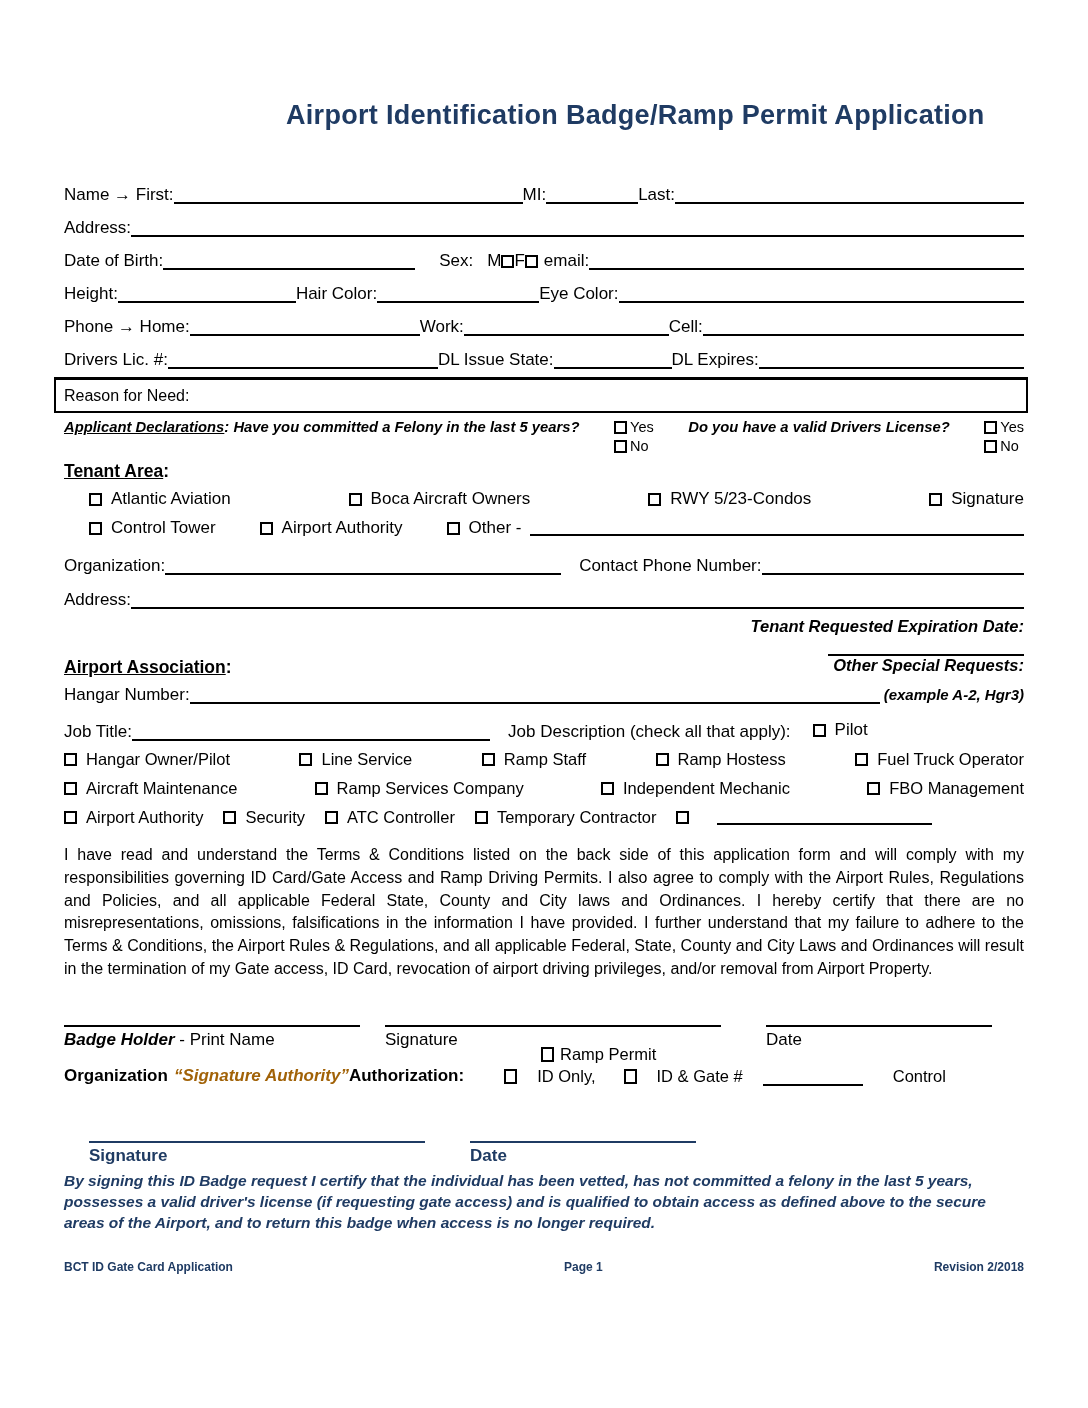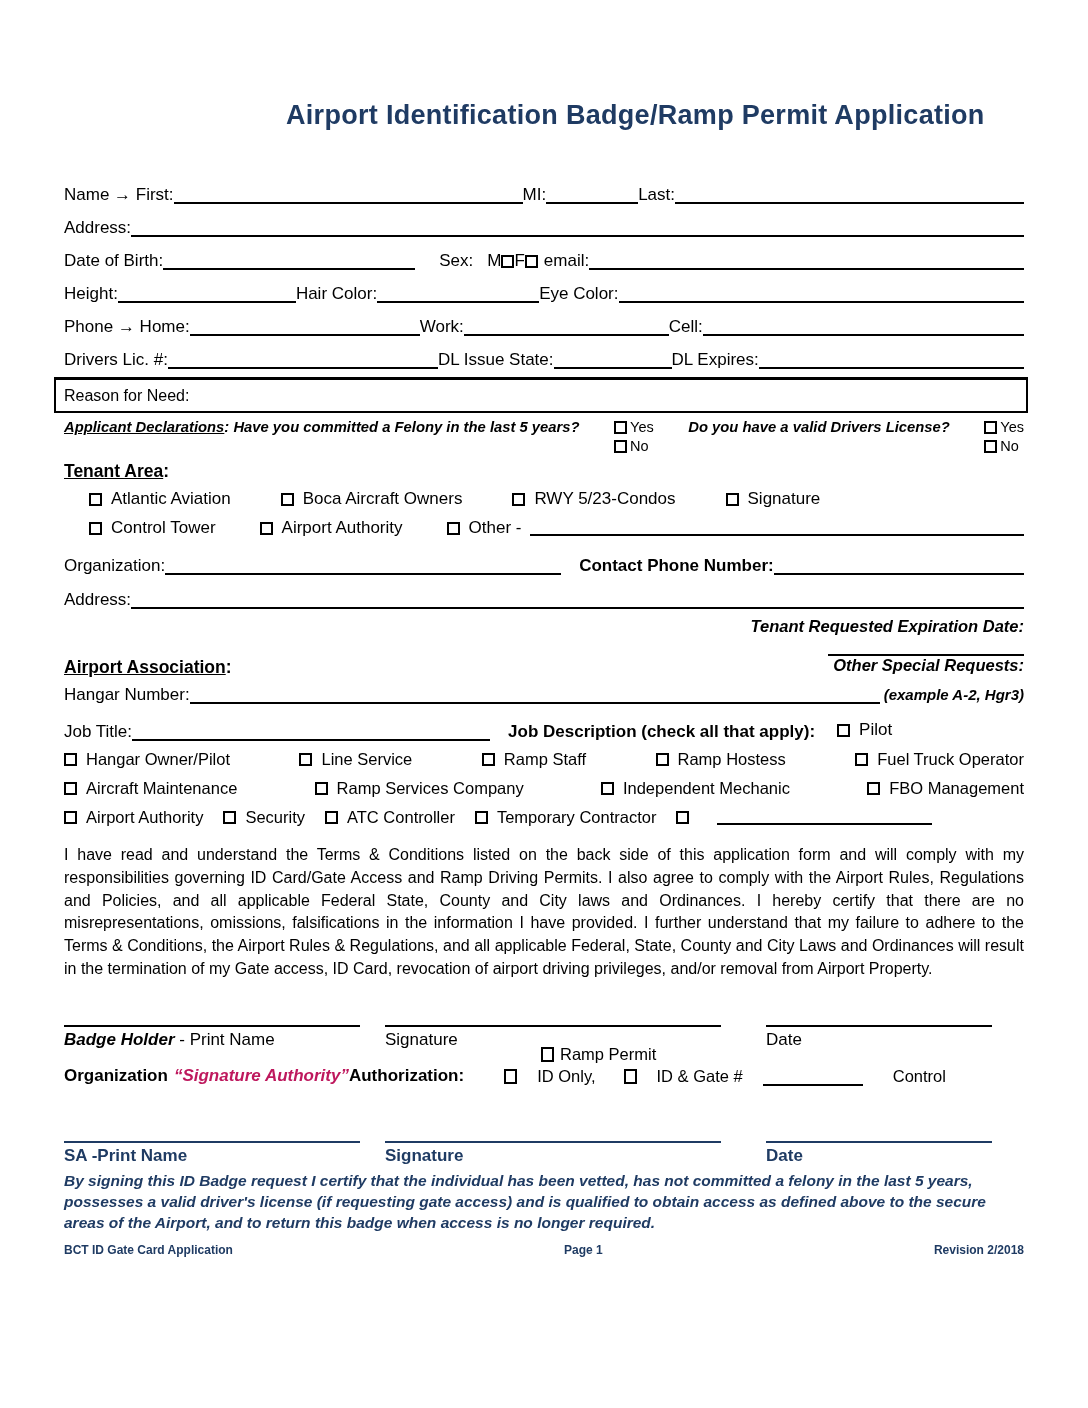--- a/index.html
+++ b/index.html
@@ -11,42 +11,42 @@
   }
   .title{
     margin:100px 0 0 0;padding-left:222px;
     font-size:27px;font-weight:bold;color:#1f3b63;letter-spacing:.3px;
   }
   
   .frow{display:flex;align-items:flex-end;white-space:nowrap;font-size:17px;height:33px;}
   .lbl{white-space:nowrap;line-height:1.12;}
   .ul{border-bottom:2px solid #000;height:1.1em;flex:0 0 auto;}
   .f1{flex:1 1 auto;}
-  .ml6{margin-left:6px;text-align:center;} .ml14{margin-left:14px;} .ml18{margin-left:18px;font-weight:bold;} .ml24{margin-left:24px;}
+  .ml6{margin-left:6px;text-align:center;} .ml14{margin-left:14px;} .ml18{margin-left:18px;} .ml24{margin-left:24px;}
   .it{font-style:italic;flex-direction:column;} .bd{font-weight:bold;}
-  .navy{color:#be185d;}
+  .navy{color:#a16207;}
   
   .cb{display:inline-block;width:13px;height:13px;border:2px solid #000;flex:0 0 auto;box-sizing:border-box;background:#fff;}
   .cb.tall{height:15px;}
   
   .reasonbox{margin-top:8px;border:2px solid #000;border-top-width:3px;height:31px;display:flex;align-items:center;
     padding-left:8px;font-size:16px;margin-left:-10px;margin-right:-4px;}
   
   .decl{position:relative;margin-top:6px;height:26px;display:flex;justify-content:space-between;
     align-items:flex-start;white-space:nowrap;font-size:14.8px;font-style:italic;font-weight:bold;}
   .decl .undl{text-decoration:underline;}
   .yn{position:relative;display:inline-flex;align-items:center;font-style:normal;font-weight:normal;font-size:14.5px;gap:3px;}
   .yn .no-abs{position:absolute;left:0;top:19px;display:inline-flex;align-items:center;gap:3px;}
   
   .sec{margin-top:16px;font-size:17.5px;font-weight:bold;line-height:1.15;}
   .sec .undl{text-decoration:underline;}
   
   .cbrow{display:flex;align-items:center;margin-top:7px;font-size:17px;white-space:nowrap;height:22px;}
   .cbitem{display:inline-flex;align-items:center;gap:9px;}
-  .tenant-row{padding-left:25px;gap:50px;}
+  .tenant-row{padding-left:25px;gap:50px;justify-content:space-between;}
   .tenant-row2{padding-left:25px;gap:44px;}
   .job-row{font-size:16.5px;justify-content:space-between;}
   .job-row3{font-size:16.5px;gap:20px;}
   .ex{font-size:15px;font-style:italic;font-weight:bold;margin-left:4px;}
   
   .terms{margin:16px 0 0 0;font-size:16px;line-height:1.42;text-align:justify;}
   
   .sigrow{display:flex;margin-top:44px;}
   .sigcol{display:flex;flex-direction:column;}
   .c1{width:296px;} .c2{width:336px;margin-left:25px;position:relative;} .c3{width:226px;margin-left:45px;}
@@ -54,21 +54,21 @@
   .siglab{font-size:17px;margin-top:3px;line-height:1.15;}
   .ramp{position:absolute;left:156px;top:20px;display:inline-flex;align-items:center;gap:6px;
     font-size:16.5px;font-weight:normal;white-space:nowrap;}
   .orgauth{display:flex;align-items:center;margin-top:14px;font-size:17px;font-weight:bold;white-space:nowrap;height:26px;}
   .idgroup{display:inline-flex;align-items:center;margin-left:40px;font-weight:normal;font-size:16.5px;gap:20px;}
   .idgroup .ul{width:100px;}
   .sigrow.sa{margin-top:52px;}
   .sa .sigline{border-top-color:#1f3b63;}
   .sa .siglab{color:#1f3b63;font-weight:bold;}
   .sa-para{margin:4px 0 0 0;color:#1f3b63;font-style:italic;font-weight:bold;font-size:15.5px;line-height:1.38;}
-  .footer{display:flex;justify-content:space-between;align-items:center;margin-top:9px;
+  .footer{display:flex;justify-content:space-between;align-items:center;margin-top:26px;
     color:#1f3b63;font-weight:bold;font-size:12px;}
 </style>
 </head>
 <body>
 
 <div class="page">
 
   <h1 class="title">Airport Identification Badge/Ramp Permit Application</h1>
 
   <div class="frow" style="margin-top:40px">
@@ -316,24 +316,20 @@
       <span class="cb tall"></span>
       <span>ID Only,</span>
       <span class="cb tall" style="margin-left:8px"></span>
       <span>ID &amp; Gate #</span>
       <span class="ul"></span>
       <span style="margin-left:10px">Control</span>
     </span>
   </div>
 
   <div class="sigrow sa">
-    <div class="sigcol c1">
-      <div class="sigline"></div>
-      <div class="siglab">SA -Print Name</div>
-    </div>
     <div class="sigcol c2">
       <div class="sigline"></div>
       <div class="siglab">Signature</div>
     </div>
     <div class="sigcol c3">
       <div class="sigline"></div>
       <div class="siglab">Date</div>
     </div>
   </div>
 

